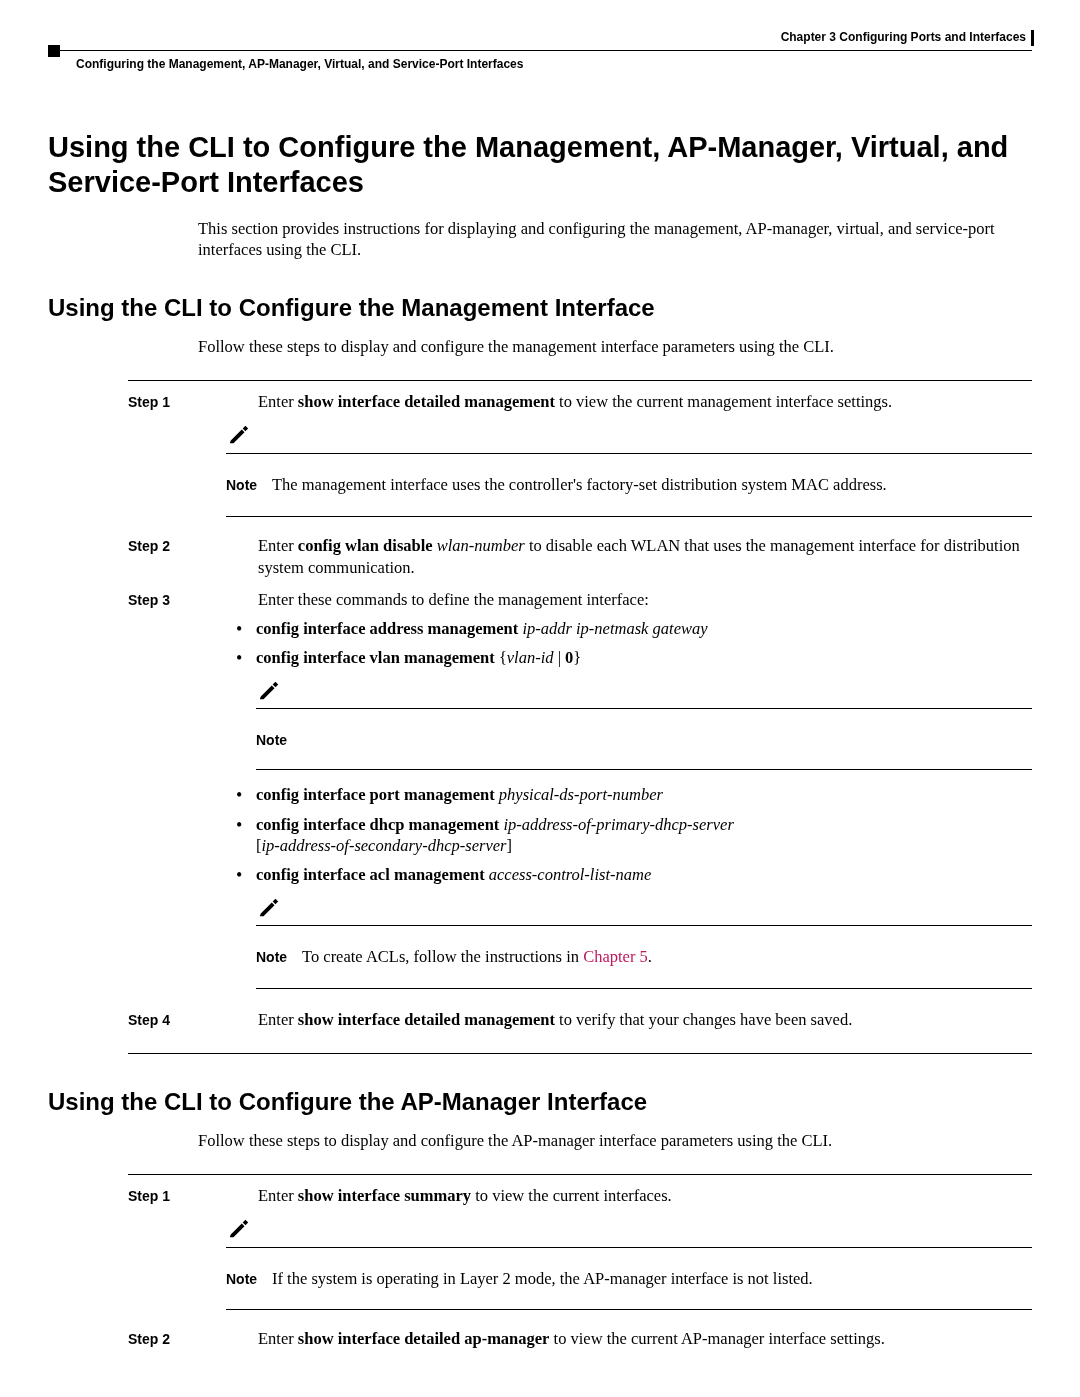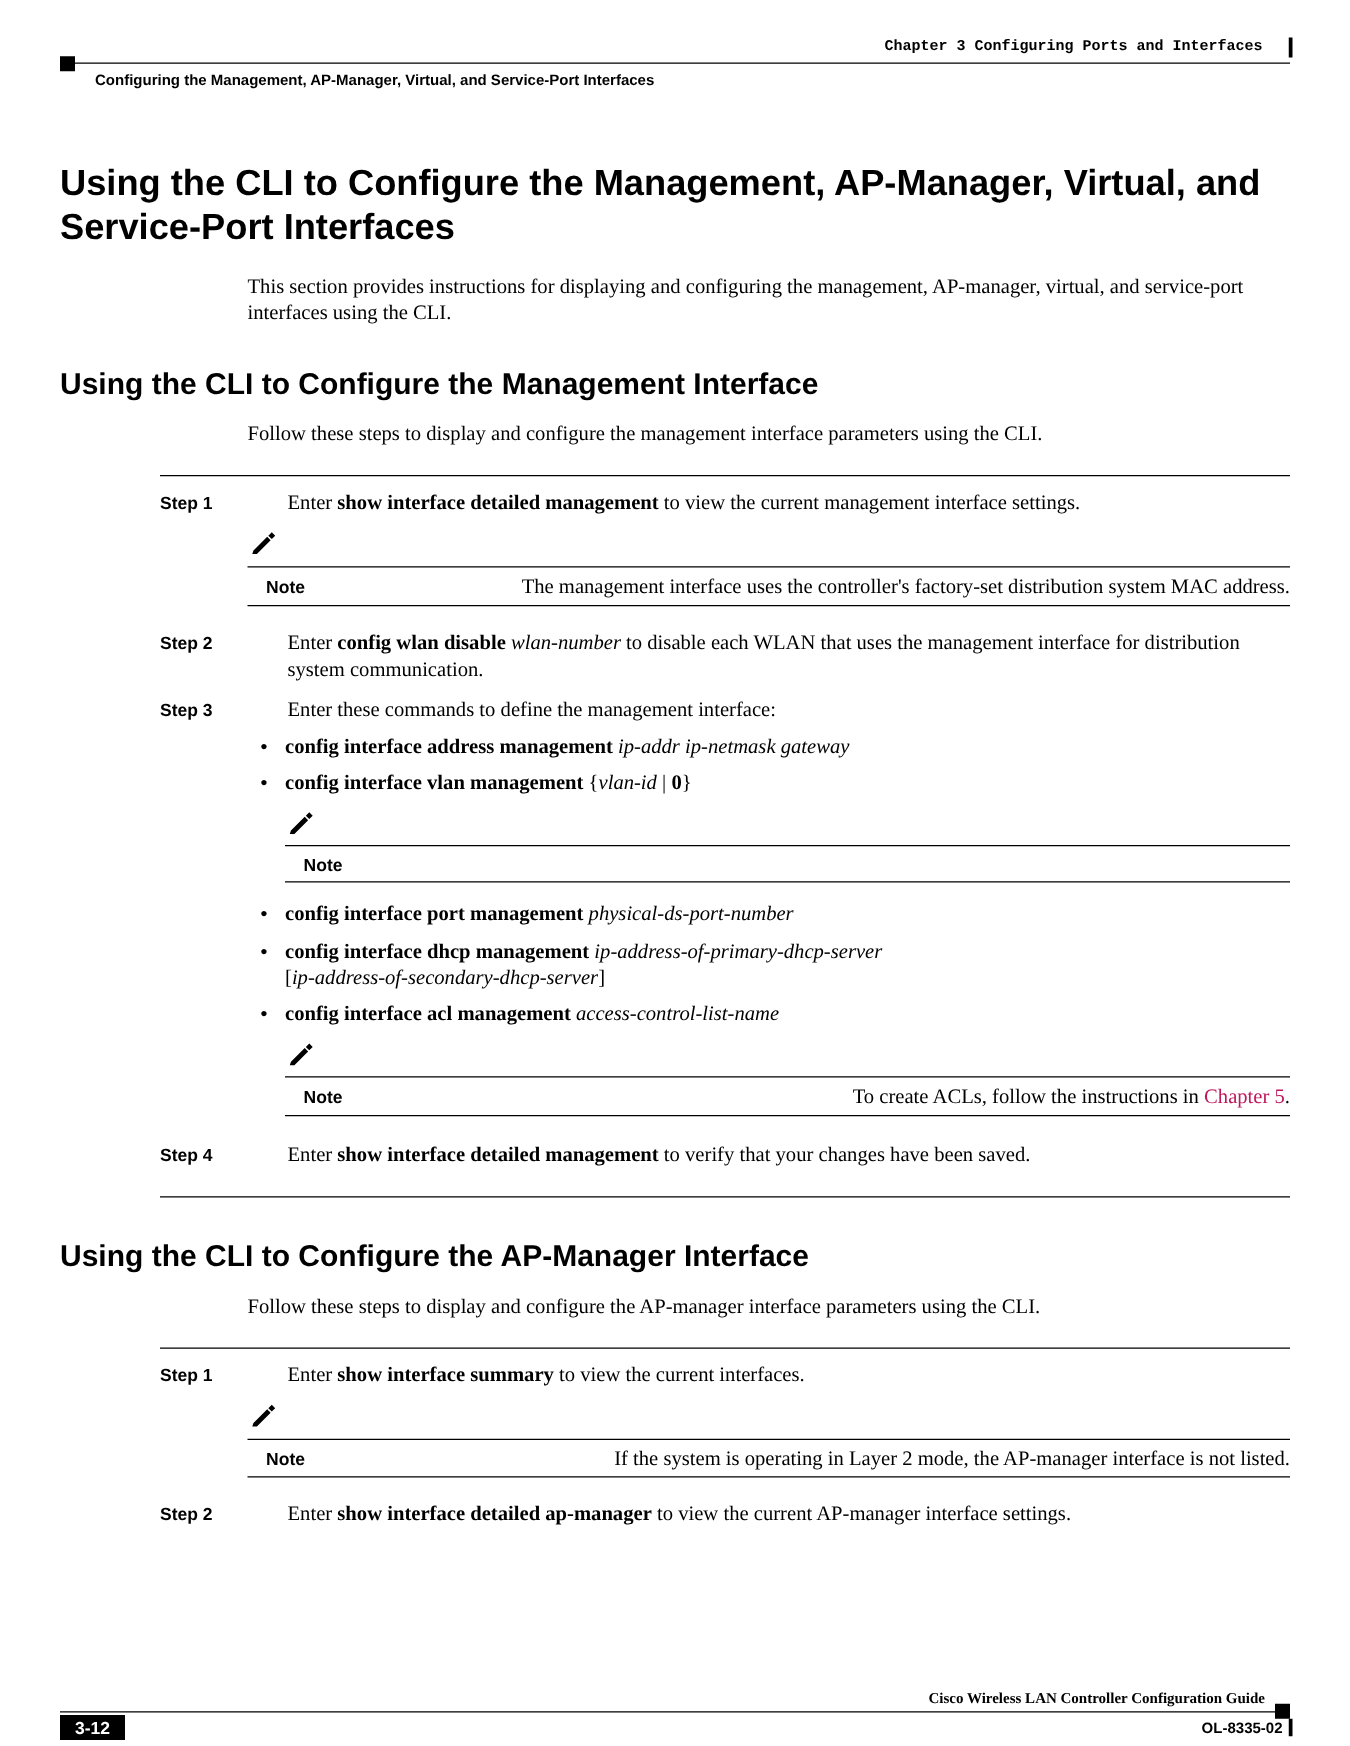--- a/index.html
+++ b/index.html
@@ -15,23 +15,23 @@
     position: relative;
     box-sizing: border-box;
   }
   
   .tophdr {
     position: relative;
     height: 40px;
   }
   .tophdr .chap {
     position: absolute;
-    right: 22px;
+    right: 6px;
     top: 0;
-    font-family: Liberation Mono, monospace;
+    font-family: Liberation Sans, sans-serif;
     font-size: 12px;
     font-weight: bold;
   }
   .tophdr .vr {
     position: absolute;
     right: -2px;
     top: 0;
     width: 3px;
     height: 16px;
     background: #000;
@@ -86,20 +86,21 @@
     margin-left: 80px;
     border-bottom: 1px solid #000;
     padding-bottom: 12px;
     margin-top: 22px;
   }
   .step-row {
     display: flex;
     font-size: 16.5px;
     line-height: 1.35;
     margin-bottom: 4px;
+    gap: 28px;
   }
   .step-row .slabel {
     flex: 0 0 70px;
     font-family: Arial, Helvetica, sans-serif;
     font-size: 14px;
     font-weight: bold;
     padding-top: 2px;
   }
   .step-row .sbody {
     flex: 1;
@@ -117,24 +118,23 @@
     margin-bottom: 2px;
   }
   .note .pen svg {
     width: 26px;
     height: 22px;
   }
   .note .nrow {
     display: flex;
     border-top: 1px solid #000;
     border-bottom: 1px solid #000;
-    padding: 4px 0;
+    padding: 20px 0;
     font-size: 16.5px;
     line-height: 1.3;
-    text-align: right;
   }
   .note .nlabel {
     flex: 0 0 46px;
     font-family: Arial, Helvetica, sans-serif;
     font-size: 14px;
     font-weight: bold;
     padding-top: 2px;
   }
   .note .ntext {
     flex: 1;

